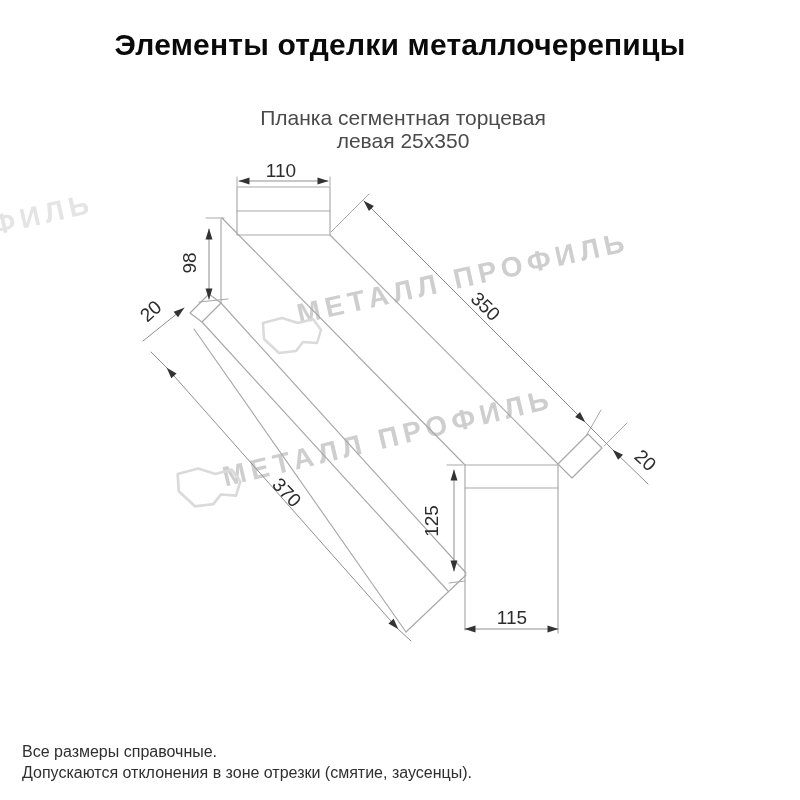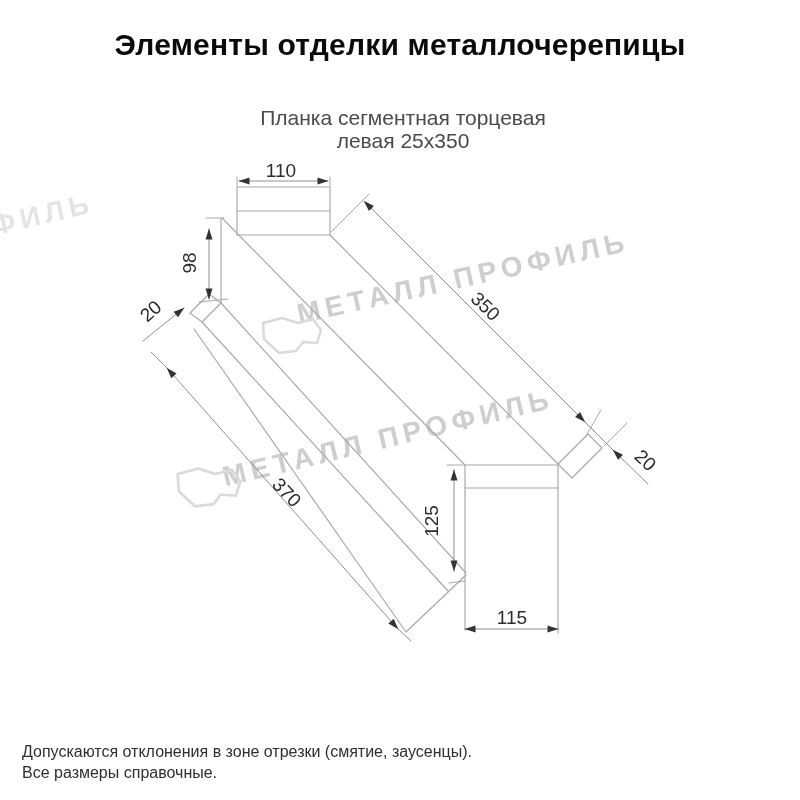--- a/index.html
+++ b/index.html
@@ -120,17 +120,17 @@
       <text class="dimtext" text-anchor="middle" transform="translate(155,316) rotate(-42)">20</text>
       <text class="dimtext" text-anchor="middle" transform="translate(481,311) rotate(44)">350</text>
       <text class="dimtext" text-anchor="middle" transform="translate(282,497) rotate(46)">370</text>
       <text class="dimtext" text-anchor="middle" transform="translate(641,465) rotate(43)">20</text>
       <text class="dimtext" text-anchor="middle" transform="translate(438,521) rotate(-90)">125</text>
       <text class="dimtext" x="512" y="624" text-anchor="middle">115</text>
     </g>
   </svg>
 
   <div class="footer">
+    <div>Все размеры справочные.</div>
     <div>Допускаются отклонения в зоне отрезки (смятие, заусенцы).</div>
-    <div>Все размеры справочные.</div>
   </div>
 
 </div>
 
 </body></html>

